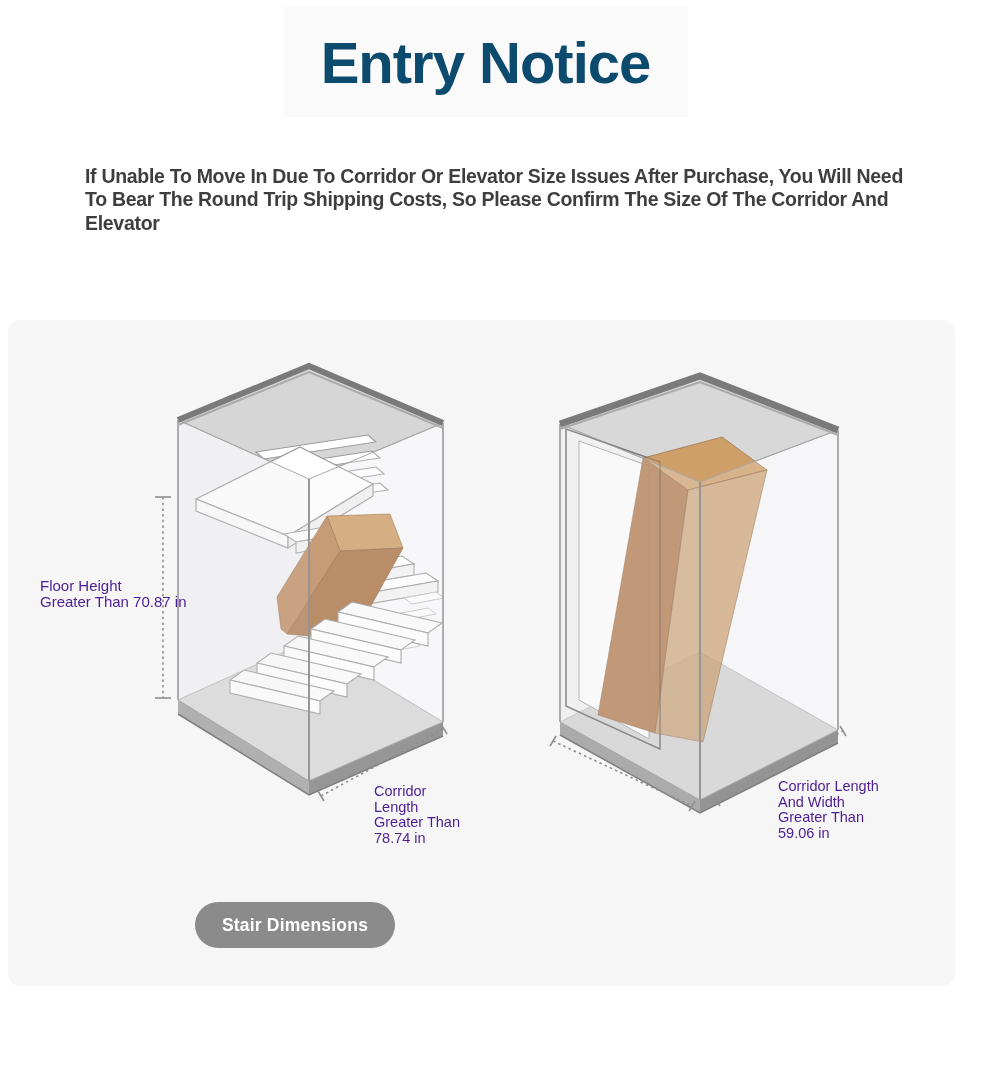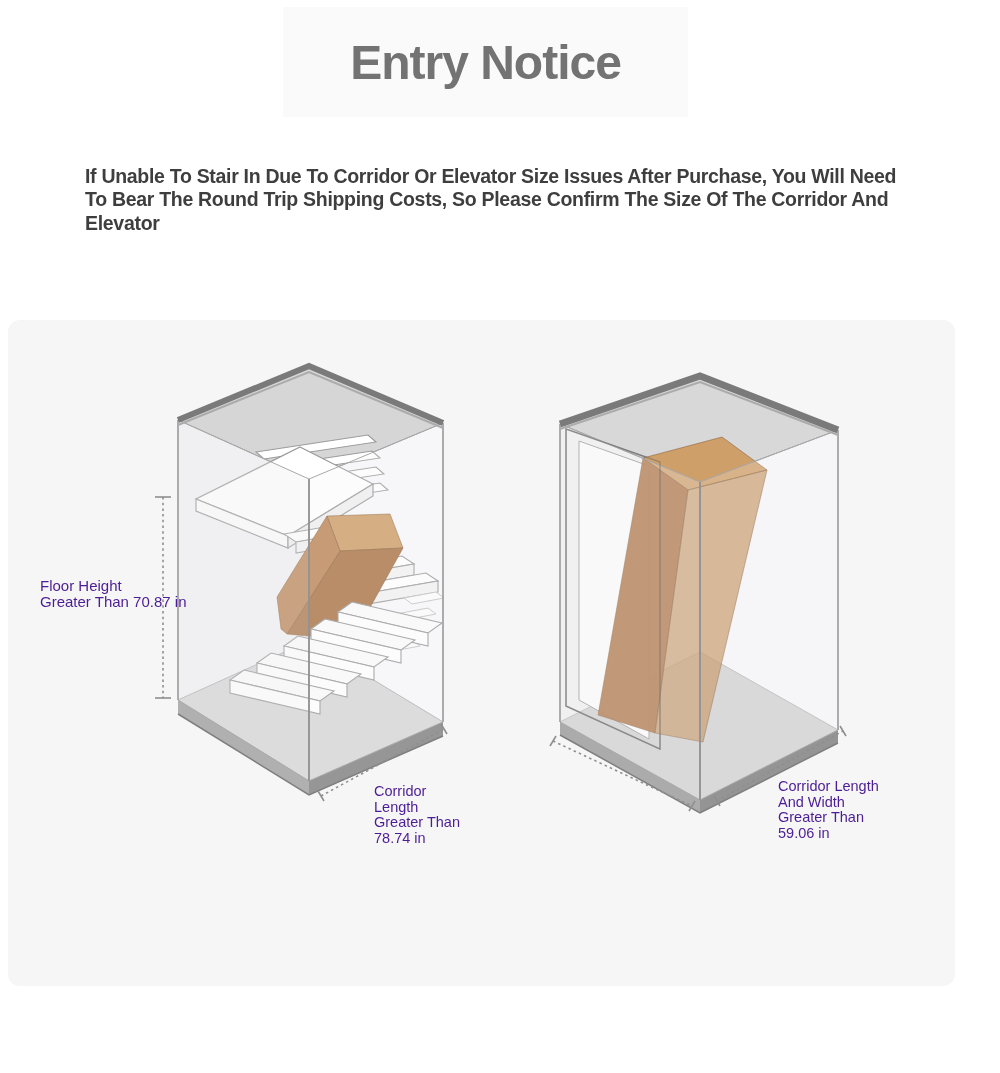--- a/index.html
+++ b/index.html
@@ -2,21 +2,21 @@
 <html><head>
 <meta charset="utf-8">
 <style>
   html,body{margin:0;padding:0;background:#ffffff;}
   .page{position:relative;width:1000px;height:1073px;background:#ffffff;overflow:hidden;
         font-family:"Liberation Sans","DejaVu Sans",sans-serif;}
 
   
   .title-band{position:absolute;left:283px;top:7px;width:405px;height:110px;background:#fafafa;
               display:flex;align-items:center;justify-content:center;}
-  .title-band h1{margin:0;font-size:48px;font-weight:800;letter-spacing:-1px;color:#737373;}
+  .title-band h1{margin:0;font-size:58px;font-weight:800;letter-spacing:-1px;color:#0c4a6e;}
 
   
   .notice{position:absolute;left:85px;top:165px;color:#3e3e3e;font-weight:700;
           font-size:19.5px;line-height:23.4px;letter-spacing:-0.3px;}
   .notice div{white-space:nowrap;}
 
   
   .panel{position:absolute;left:8px;top:320px;width:947px;height:666px;background:#f6f6f7;border-radius:12px;}
 
   .diagram-svg{position:absolute;left:0;top:0;width:1000px;height:1073px;}
@@ -38,21 +38,21 @@
 </head>
 <body>
 
 <div class="page">
 
   <div class="title-band">
     <h1>Entry Notice</h1>
   </div>
 
   <div class="notice">
-    <div>If Unable To Stair In Due To Corridor Or Elevator Size Issues After Purchase, You Will Need</div>
+    <div>If Unable To Move In Due To Corridor Or Elevator Size Issues After Purchase, You Will Need</div>
     <div>To Bear The Round Trip Shipping Costs, So Please Confirm The Size Of The Corridor And</div>
     <div>Elevator</div>
   </div>
 
   <div class="panel"></div>
 
   <svg class="diagram-svg" viewBox="0 0 1000 1073" xmlns="http://www.w3.org/2000/svg">
 
     <g>
 
@@ -210,14 +210,15 @@
     <div>78.74 in</div>
   </div>
 
   <div class="m-label elevator-label">
     <div>Corridor Length</div>
     <div>And Width</div>
     <div>Greater Than</div>
     <div>59.06 in</div>
   </div>
 
+  <button class="pill pill-stair">Stair Dimensions</button>
 
 </div>
 
 </body></html>

